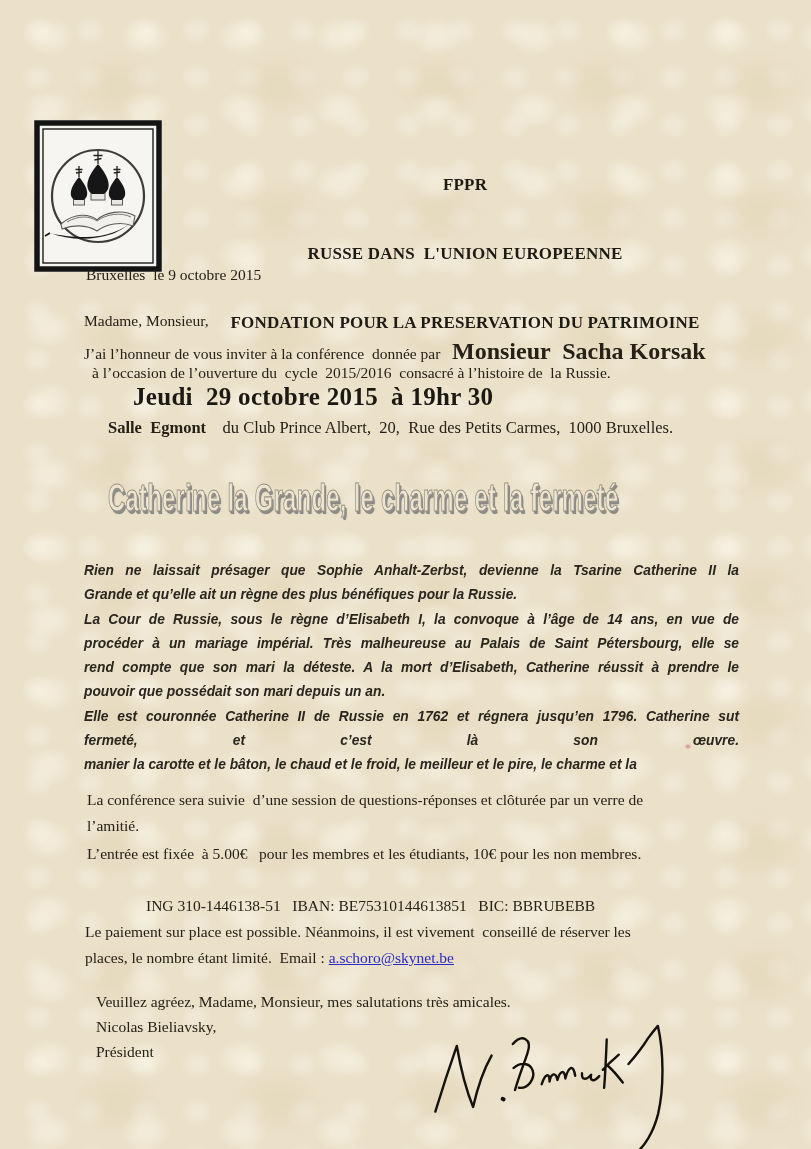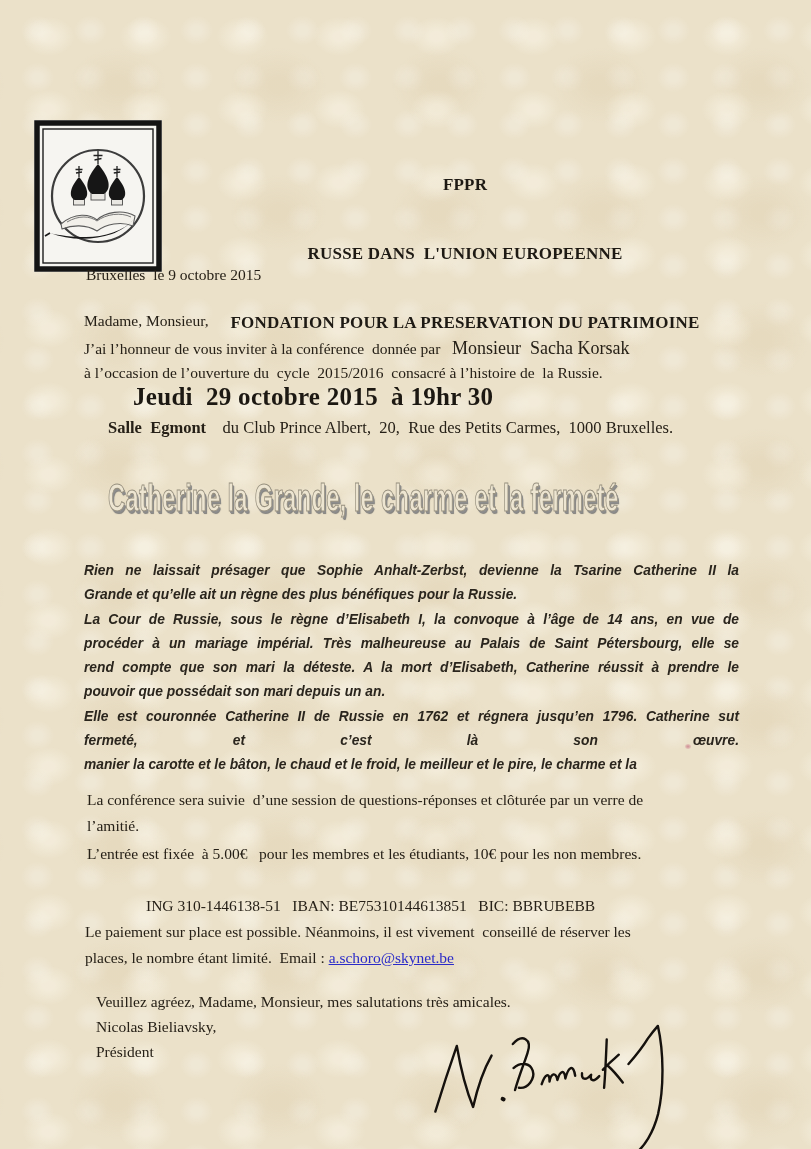--- a/index.html
+++ b/index.html
@@ -37,22 +37,22 @@
     line-height: 23px;
     letter-spacing: 0.2px;
     color: #1e1a14;
   }
 
   
   .serif  { font-size: 15.5px; color: #262017; }
   .dateline    { left: 86px;  top: 266px; }
   .salutation  { left: 84px;  top: 312px; }
   .invite1     { left: 84px;  top: 338px; }
-  .invite1 .speaker { font-weight: normal; font-size: 18px; }
-  .invite2     { left: 84px;  top: 364px; }
+  .invite1 .speaker { font-weight: bold; font-size: 24px; }
+  .invite2     { left: 92px;  top: 364px; }
   .event {
     left: 133px; top: 383px;
     font-weight: bold; font-size: 25px; color: #1c1812;
     letter-spacing: 0.3px;
   }
   .venue { left: 108px; top: 418px; font-size: 16.5px; text-align: center; }
   .venue .room { font-weight: bold; }
 
   
   .headline {

